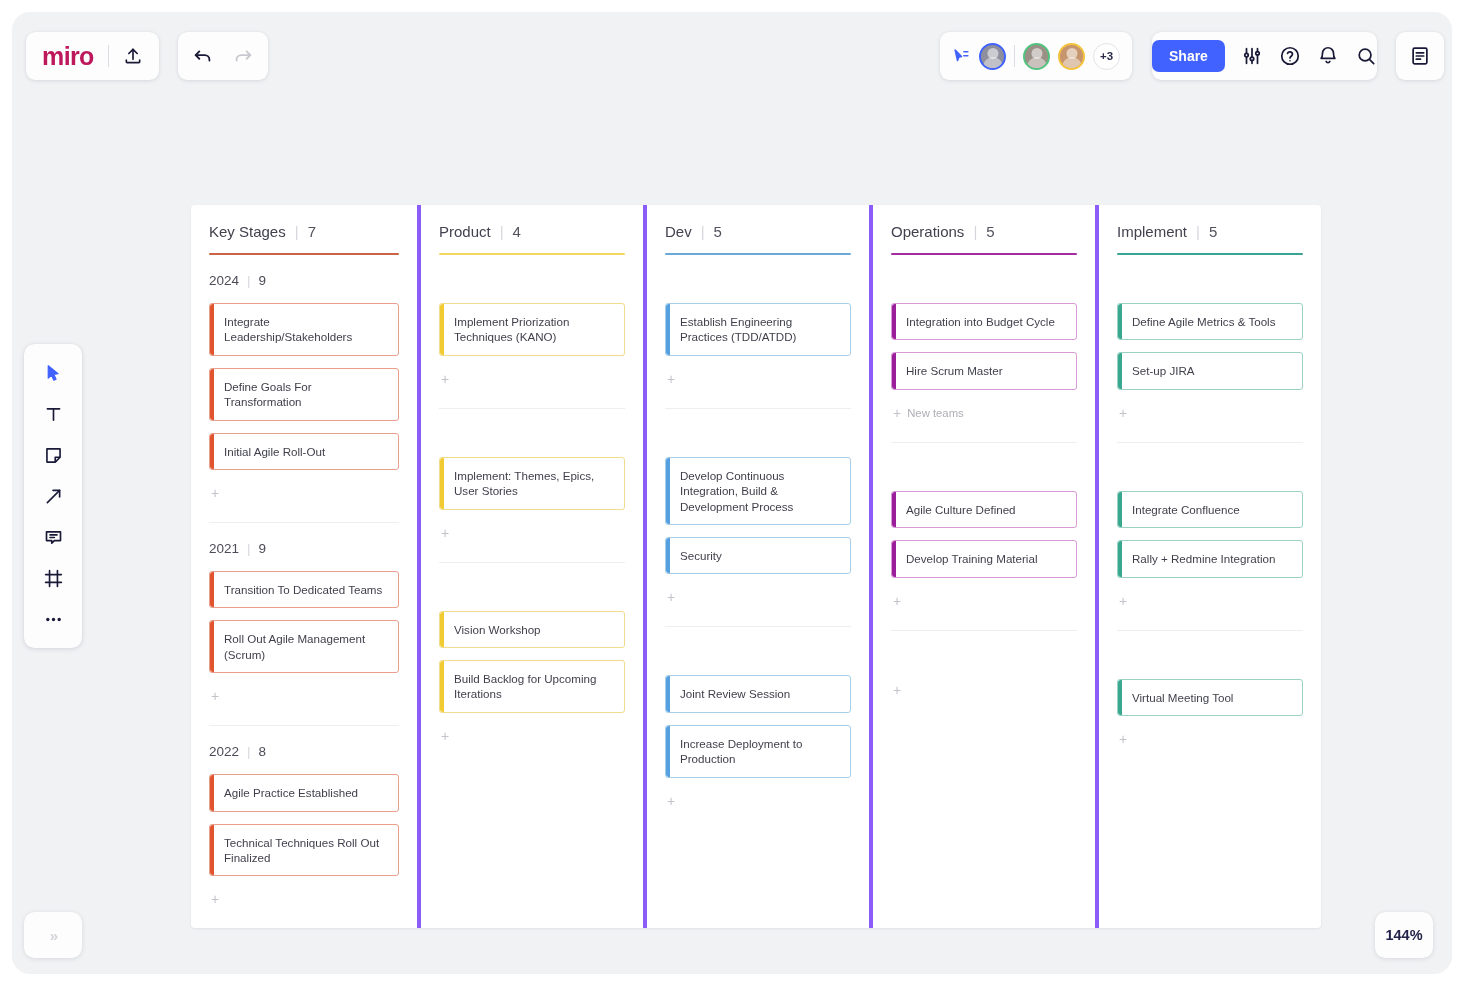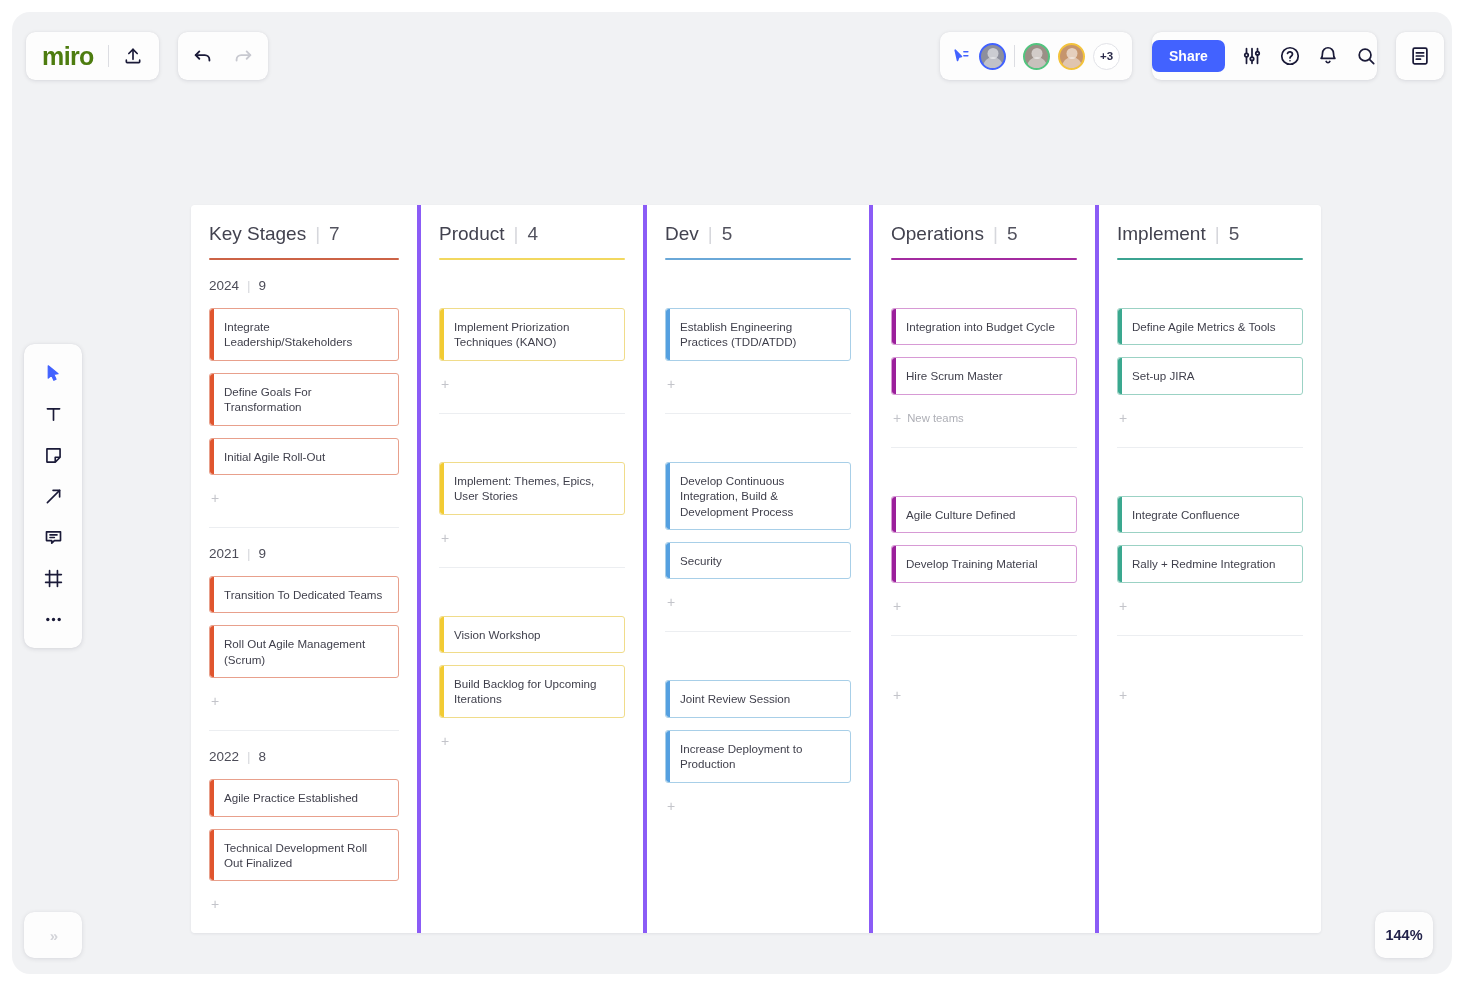--- a/index.html
+++ b/index.html
@@ -19,21 +19,21 @@
 
   
   .topbar { position: absolute; left: 0; top: 0; width: 100%; height: 96px; }
   .pill {
     position: absolute; background: #fdfdfd;
     border-radius: 9px;
     box-shadow: 0 1px 4px rgba(10,12,40,.10), 0 0 1px rgba(10,12,40,.08);
     display: flex; align-items: center;
   }
   #logo-pill { left: 14px; top: 20px; height: 48px; padding: 0 16px; gap: 14px; }
-  .miro-logo { font-size: 25px; font-weight: 700; color: #4d7c0f; letter-spacing: -.6px; }
+  .miro-logo { font-size: 25px; font-weight: 700; color: #be185d; letter-spacing: -.6px; }
   .vdiv { width: 1px; height: 22px; background: #dcdde2; }
   #history-pill { left: 166px; top: 20px; height: 48px; padding: 0 14px; gap: 18px; }
 
   #collab-pill { left: 928px; top: 20px; height: 48px; padding: 0 12px; gap: 8px; }
   .avatar { width: 27px; height: 27px; border-radius: 50%; border: 2.5px solid #4262ff;
             background: #8d8f9c; overflow: hidden; position: relative; }
   .avatar.g { border-color: #53c47f; background: #9b8f86; }
   .avatar.y { border-color: #f3c33c; background: #c6956d; }
   .avatar::after { content:""; position:absolute; left:50%; top:54%; transform:translateX(-50%);
                    width:20px; height:14px; border-radius:10px 10px 0 0; background: rgba(255,255,255,.45); }
@@ -78,21 +78,21 @@
   #board { position: absolute; left: 179px; top: 193px; display: flex; }
   .col {
     width: 226px; background: #fff; padding: 18px 18px 0 18px;
     min-height: 629px;
   }
   .col + .col { border-left: 4px solid #8b5cf6; }
   .col:first-child { border-radius: 4px 0 0 4px; }
   .col:last-child  { border-radius: 0 4px 4px 0; }
   #board { box-shadow: 0 1px 3px rgba(10,12,40,.07); border-radius: 4px; }
 
-  .col-head { font-size: 19px; color: #42424f; display: flex; align-items: center; gap: 9px; }
+  .col-head { font-size: 15px; color: #42424f; display: flex; align-items: center; gap: 9px; }
   .col-head .sep { color: #d6d7dc; }
   .col-head .cnt { color: #52525e; }
   .col-rule { height: 2px; margin: 13px 0 0 0; border-radius: 2px; }
 
   .group { padding-top: 14px; }
   .group + .group { border-top: 1px solid #eceef1; margin-top: 0; }
   .group-head { font-size: 13.5px; color: #4c4c58; display: flex; align-items: center; gap: 8px;
                 height: 22px; }
   .group-head .sep { color: #d6d7dc; }
   .group-spacer { height: 22px; }
@@ -297,21 +297,21 @@
             <span>2022</span>
             <span class="sep">|</span>
             <span>8</span>
           </div>
           <div class="card" style="border: 1px solid rgb(232, 160, 140);">
             <span class="bar" style="background: rgb(224, 85, 46);"></span>
             <span>Agile Practice Established</span>
           </div>
           <div class="card" style="border: 1px solid rgb(232, 160, 140);">
             <span class="bar" style="background: rgb(224, 85, 46);"></span>
-            <span>Technical Development Roll Out Finalized</span>
+            <span>Technical Techniques Roll Out Finalized</span>
           </div>
           <div class="addrow">
             <span>+</span>
             <span class="lbl"></span>
           </div>
         </div>
       </div>
       <div class="col">
         <div class="col-head">
           <span>Product</span>
@@ -483,20 +483,24 @@
             <span class="bar" style="background: rgb(58, 168, 143);"></span>
             <span>Rally + Redmine Integration</span>
           </div>
           <div class="addrow">
             <span>+</span>
             <span class="lbl"></span>
           </div>
         </div>
         <div class="group group-pad">
           <div class="group-spacer"></div>
+          <div class="card" style="border: 1px solid rgb(155, 210, 196);">
+            <span class="bar" style="background: rgb(58, 168, 143);"></span>
+            <span>Virtual Meeting Tool</span>
+          </div>
           <div class="addrow">
             <span>+</span>
             <span class="lbl"></span>
           </div>
         </div>
       </div>
     </div>
 
   <div id="expand-btn">
     <span>»</span>

